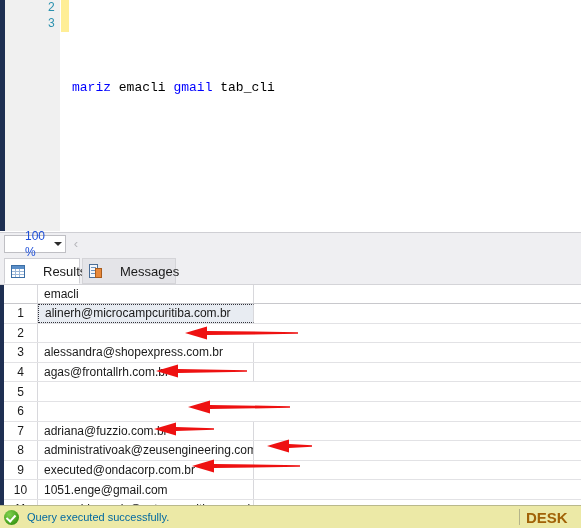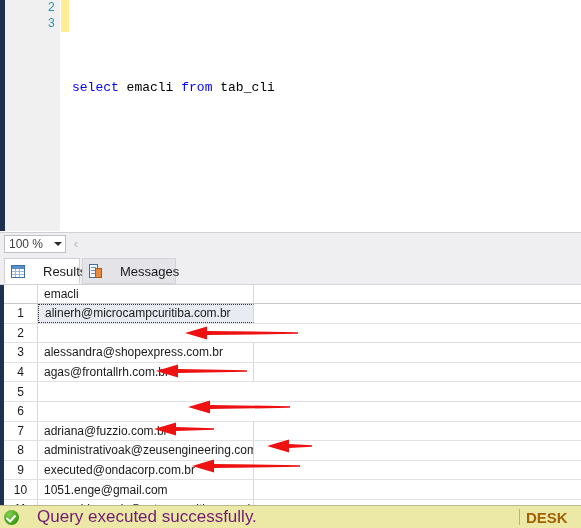--- a/index.html
+++ b/index.html
@@ -86,23 +86,23 @@
     left: 4px; top: 2px;
     width: 62px; height: 18px;
     background: #ffffff;
     border: 1px solid #bfbfc4;
     box-sizing: border-box;
     display: flex;
     align-items: center;
   }
   .zoom-value {
     flex: 1;
-    padding-left: 4px;
+    padding-left: 20px;
     font-size: 12px;
-    color: #404040;
+    color: #1d4ed8;
     line-height: 16px;
   }
   .zoom-caret {
     width: 14px;
     display: flex;
     align-items: center;
     justify-content: center;
   }
   .zoom-caret i {
     display: block;
@@ -312,23 +312,23 @@
   .status-check::after {
     content: "";
     position: absolute;
     left: 4px; top: 3px;
     width: 4px; height: 7px;
     border: solid #ffffff;
     border-width: 0 2px 2px 0;
     transform: rotate(42deg);
   }
   .status-text {
-    margin-left: 18px;
-    font-size: 17px;
-    color: #701a75;
+    margin-left: 8px;
+    font-size: 11px;
+    color: #0369a1;
     white-space: nowrap;
   }
   .status-sep {
     position: absolute;
     left: 519px; top: 3px;
     width: 1px; height: 16px;
     background: #b4b48a;
   }
   .status-machine {
     position: absolute;
@@ -351,21 +351,21 @@
   <div class="line-numbers">
     <div>2</div>
     <div>3</div>
   </div>
 
   <div class="change-bar cb1"></div>
   <div class="change-bar cb2"></div>
 
   <div class="code-area">
     <div class="code-line">&nbsp;</div>
-    <div class="code-line"><span class="kw">select</span><span class="id"> emacli </span><span class="kw">from</span><span class="id"> tab_cli</span></div>
+    <div class="code-line"><span class="kw">mariz</span><span class="id"> emacli </span><span class="kw">gmail</span><span class="id"> tab_cli</span></div>
   </div>
 </div>
 
 <div class="zoom-bar">
   <div class="zoom-combo">
     <span class="zoom-value">100 %</span>
     <span class="zoom-caret">
         <i></i>
       </span>
   </div>

